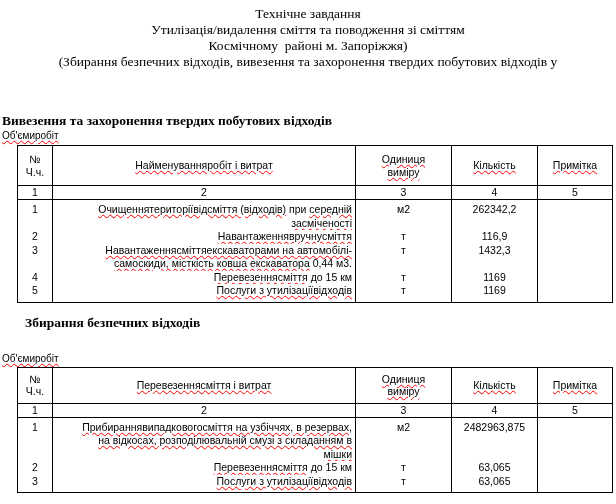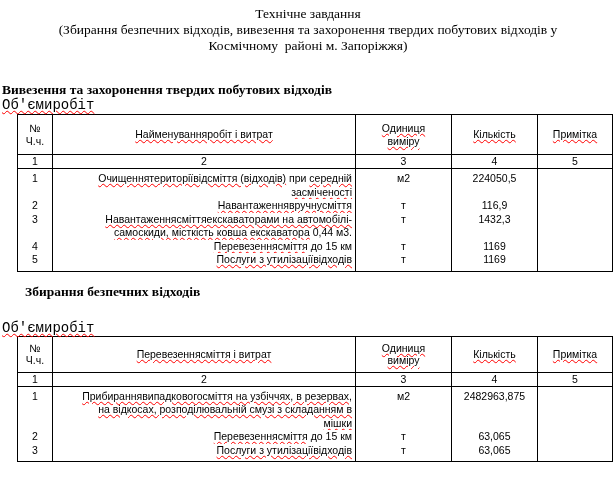--- a/index.html
+++ b/index.html
@@ -17,28 +17,27 @@
     font-size:13.5px;
     line-height:16px;
   }
   .title-line { white-space:pre-wrap; }
   .sec-heading {
     font-family:"Liberation Serif","DejaVu Serif",serif;
     font-weight:700;
     font-size:13.5px;
     line-height:14px;
   }
-  #sec1-heading { margin:29px 0 0 2px; }
+  #sec1-heading { margin:44px 0 0 2px; }
   #sec2-heading { margin:13px 0 0 25px; }
   .vol-label {
     margin:2px 0 0 2px;
-    font-size:14px;
+    font-size:10px;
     line-height:12px;
     width:fit-content;
-    font-family:Liberation Mono, monospace;
   }
   #vol-label-2 { margin-top:23px; }
   .sp {
     text-decoration-line:underline;
     text-decoration-style:wavy;
     text-decoration-color:var(--sp-color,#ff0000);
     text-decoration-thickness:1px;
     text-underline-offset:1px;
   }
   table.spec-table {
@@ -85,22 +84,23 @@
     white-space:pre-line;
   }
   tr.body-row.first-row td { padding-top:3px; }
   tr.body-row.last-row td { padding-bottom:4px; }
 </style>
 </head>
 <body>
 
 <div class="title-block">
   <div class="title-line">Технічне завдання</div>
+  <div class="title-line">Утилізація/видалення сміття та поводження зі сміттям</div>
+  <div class="title-line">Космічному  районі м. Запоріжжя)</div>
   <div class="title-line">(Збирання безпечних відходів, вивезення та захоронення твердих побутових відходів у</div>
-  <div class="title-line">Космічному  районі м. Запоріжжя)</div>
 </div>
 
 <div class="sec-heading" id="sec1-heading">Вивезення та захоронення твердих побутових відходів</div>
 <div class="vol-label sp" id="vol-label-1">Об'ємиробіт</div>
 
 <table class="spec-table" id="table-1">
   <colgroup>
     <col style="width:35px">
       <col style="width:303px">
       <col style="width:96px">
@@ -122,21 +122,21 @@
     <td>2</td>
     <td>3</td>
     <td>4</td>
     <td>5</td>
   </tr>
   <tr class="body-row first-row">
     <td>1</td>
     <td class="name-cell"><span class="sp">Очищеннятериторіївідсміття (відходів)</span><span> при </span><span class="sp">середній
 засміченості</span></td>
     <td>м2</td>
-    <td>224050,5</td>
+    <td>262342,2</td>
     <td></td>
   </tr>
   <tr class="body-row">
     <td>2</td>
     <td class="name-cell"><span class="sp">Навантаженнявручнусміття</span></td>
     <td>т</td>
     <td>116,9</td>
     <td></td>
   </tr>
   <tr class="body-row">

